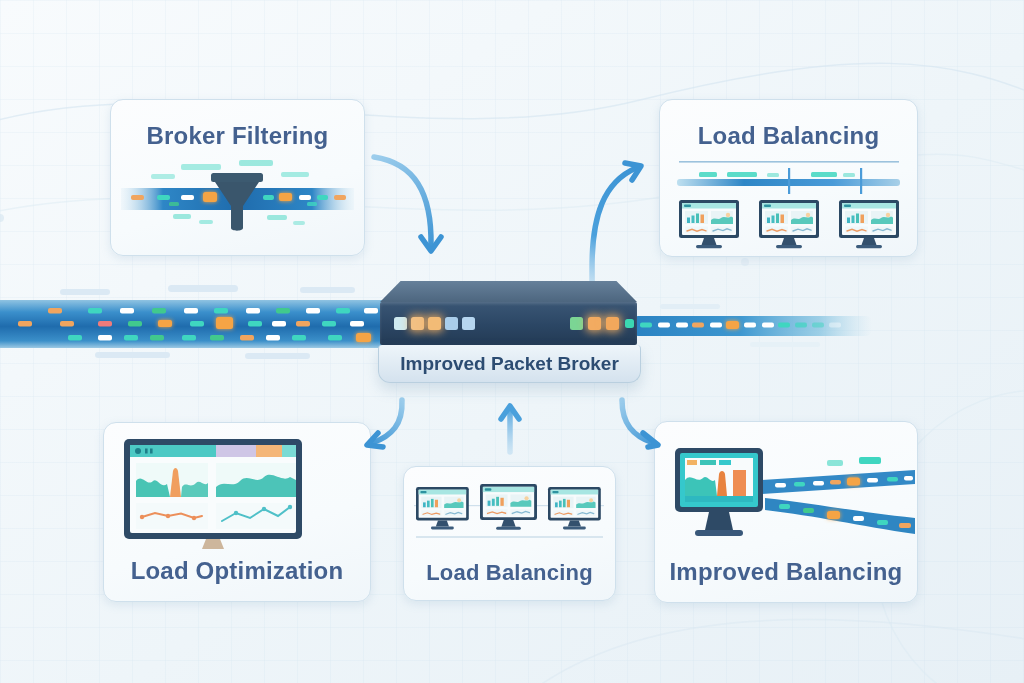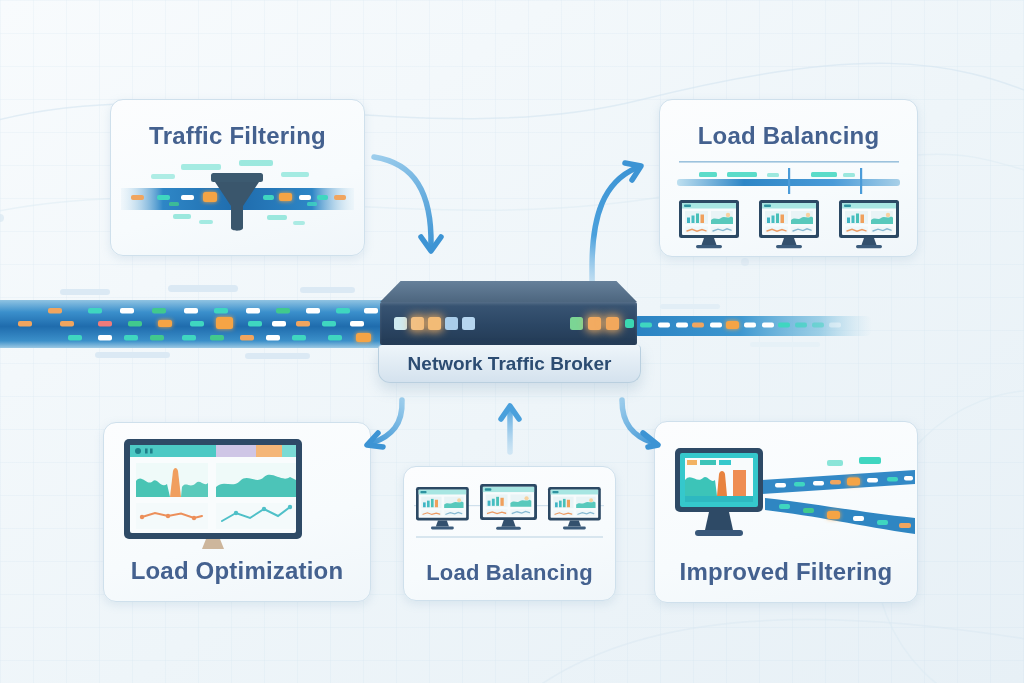--- a/index.html
+++ b/index.html
@@ -249,25 +249,25 @@
     <span class="led led-glow" style="left:31px;background:#f2c083;"></span>
     <span class="led led-glow" style="left:48px;background:#f2bb76;"></span>
     <span class="led" style="left:65px;background:#a9cdea;"></span>
     <span class="led" style="left:82px;background:#b6d6f0;"></span>
     <span class="led" style="left:190px;background:#7bd594;"></span>
     <span class="led led-glow" style="left:208px;background:#f2ab61;"></span>
     <span class="led led-glow" style="left:226px;background:#f2a85c;"></span>
     <span class="led led-sm" style="left:245px;background:#3bd8b2;"></span>
   </div>
   <div class="device-plate">
-    <span>Network Traffic Broker</span>
+    <span>Improved Packet Broker</span>
   </div>
 
   <div class="card" id="card-tl">
-    <div class="card-title title-top">Traffic Filtering</div>
+    <div class="card-title title-top">Broker Filtering</div>
     <svg class="card-icon" style="left:10px;top:58px;" width="233" height="88" viewBox="0 0 233 88">
       <rect class="pk-t" x="60" y="6" width="40" height="6" rx="2" opacity=".45"></rect>
       <rect class="pk-t" x="118" y="2" width="34" height="6" rx="2" opacity=".5"></rect>
       <rect class="pk-t" x="30" y="16" width="24" height="5" rx="2" opacity=".4"></rect>
       <rect class="pk-t" x="160" y="14" width="28" height="5" rx="2" opacity=".45"></rect>
       <rect x="0" y="30" width="233" height="22" fill="url(#bandTL)"></rect>
       <rect class="pk-o" x="10" y="37" width="13" height="5" rx="2"></rect>
       <rect class="pk-t" x="36" y="37" width="13" height="5" rx="2"></rect>
       <rect class="pk-w" x="60" y="37" width="13" height="5" rx="2"></rect>
       <rect class="pk-ob" x="82" y="34" width="14" height="10" rx="2.5" filter="url(#pglow)"></rect>
@@ -380,16 +380,16 @@
         <rect x="33" y="18" width="16" height="5" fill="#3cc4b8"></rect>
         <rect x="52" y="18" width="12" height="5" fill="#35c8cc"></rect>
         <path d="M18 54 L18 38 C24 30 30 42 36 36 C40 32 44 42 48 38 L50 54 Z" fill="#3cc4b8"></path>
         <path d="M50 54 L52 32 C53 28 57 28 58 32 L60 54 Z" fill="#e8833f"></path>
         <rect x="66" y="28" width="13" height="26" fill="#ef8d52"></rect>
         <rect x="18" y="54" width="68" height="6" fill="#2eb8c0"></rect>
         <path d="M42 70 L62 70 L66 88 L38 88 Z" fill="#2e4a66"></path>
         <rect x="28" y="88" width="48" height="6" rx="3" fill="#39587a"></rect>
       </g>
     </svg>
-    <div class="card-title title-bottom">Improved Filtering</div>
+    <div class="card-title title-bottom">Improved Balancing</div>
   </div>
 
 </div>
 
 </body></html>

